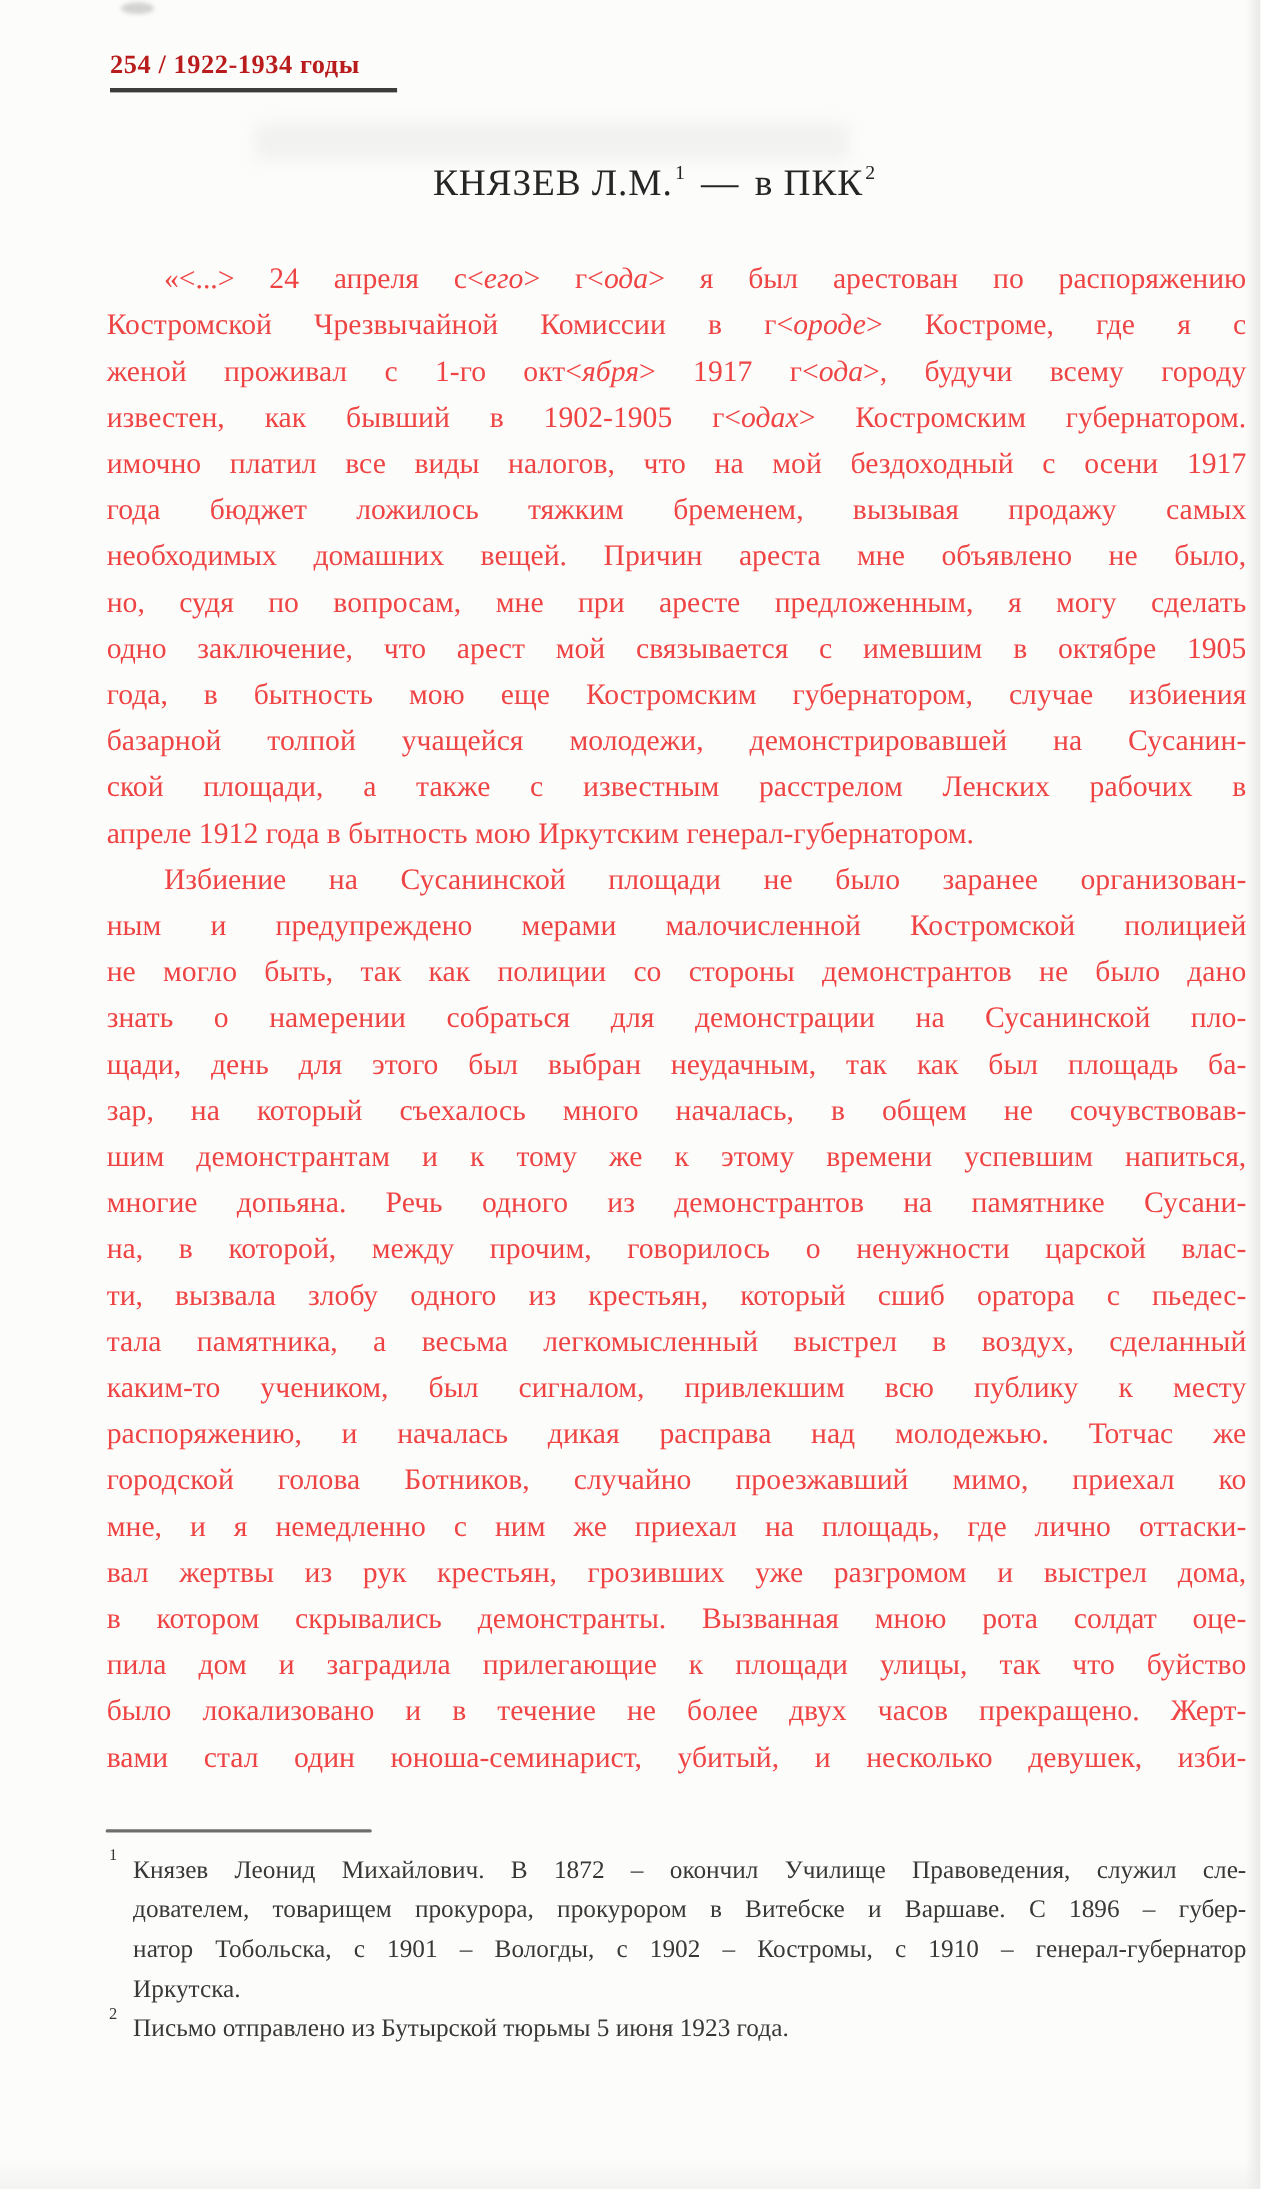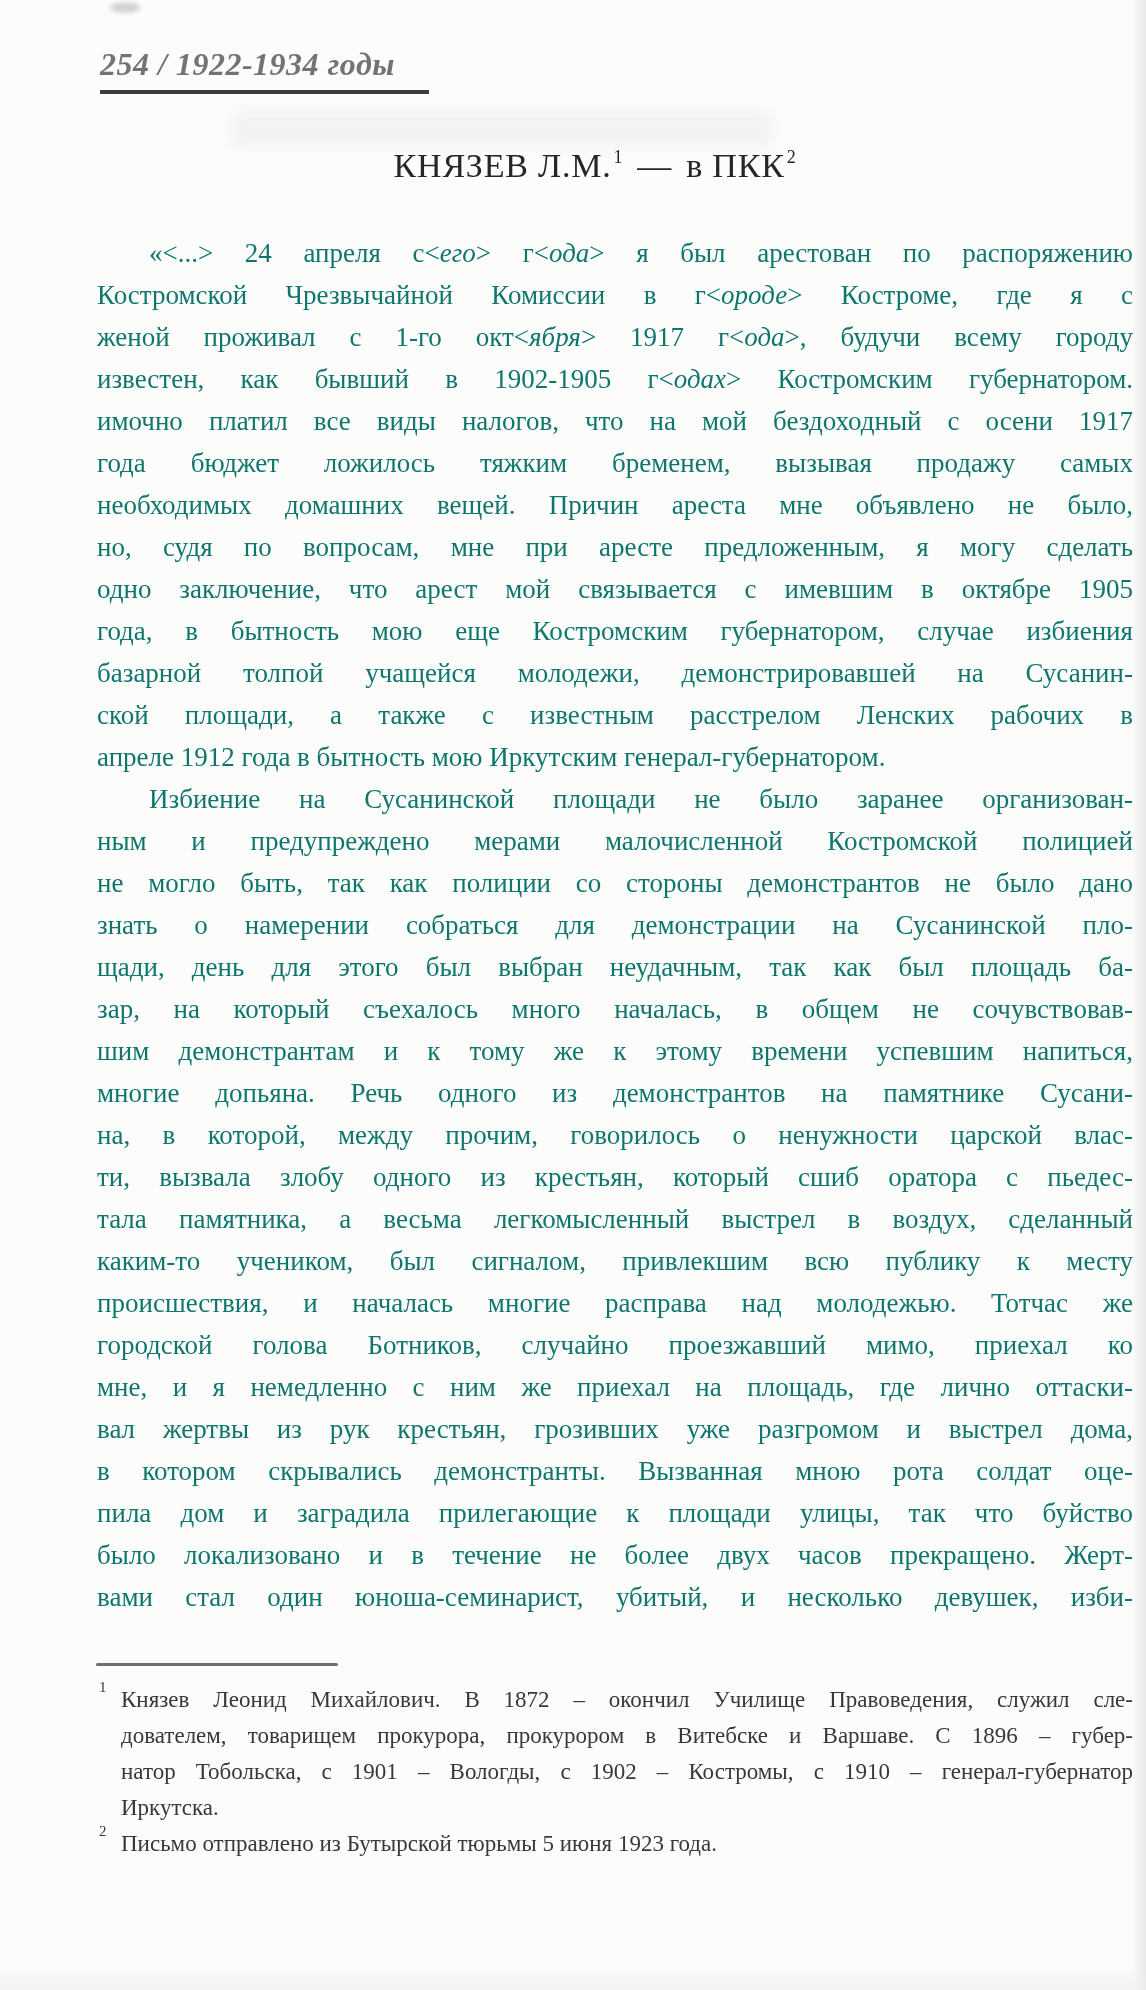--- a/index.html
+++ b/index.html
@@ -28,38 +28,38 @@
     position: absolute; left: 110px; top: 2px; width: 30px; height: 11px;
     background: #c9c9c7; border-radius: 50%; filter: blur(2px); opacity: .8;
   }
   .ghost-band {
     position: absolute; left: 232px; top: 112px; width: 540px; height: 34px;
     background: #ebebea; filter: blur(7px); opacity: .6;
   }
 
   .running-header {
     position: absolute; left: 100px; top: 46px;
-    font-size: 32px; font-weight: bold; font-style: italic;
-    letter-spacing: .5px; color: #737373;
+    font-size: 24px; font-weight: bold; 
+    letter-spacing: .5px; color: #b91c1c;
     border-bottom: 4px solid #3c3c3c;
     padding: 0 34px 7px 0;
   }
 
   .title {
     position: absolute; left: 97px; top: 124px; width: 996px;
     text-align: center;
     font-size: 34px; font-weight: normal; letter-spacing: .8px;
     color: #262626; white-space: nowrap;
   }
   .title sup { font-size: 18px; vertical-align: 14px; margin-left: 2px; }
   .title .title-dash { margin: 0 14px; }
 
   .letter-body {
     position: absolute; left: 97px; top: 232px; width: 1036px;
-    font-size: 27px; line-height: 42px; color: #0f766e;
+    font-size: 27px; line-height: 42px; color: #ef4444;
   }
   .line { text-align: justify; text-align-last: justify; }
   .line.first { text-indent: 52px; }
   .line.last { text-align-last: left; }
   .line i { font-style: italic; }
 
   .footnote-rule {
     position: absolute; left: 96px; top: 1663px; width: 242px; height: 3px;
     background: #6e6e6e; border-radius: 2px;
   }
@@ -108,21 +108,21 @@
       <div class="line">не могло быть, так как полиции со стороны демонстрантов не было дано</div>
       <div class="line">знать о намерении собраться для демонстрации на Сусанинской пло-</div>
       <div class="line">щади, день для этого был выбран неудачным, так как был площадь ба-</div>
       <div class="line">зар, на который съехалось много началась, в общем не сочувствовав-</div>
       <div class="line">шим демонстрантам и к тому же к этому времени успевшим напиться,</div>
       <div class="line">многие допьяна. Речь одного из демонстрантов на памятнике Сусани-</div>
       <div class="line">на, в которой, между прочим, говорилось о ненужности царской влас-</div>
       <div class="line">ти, вызвала злобу одного из крестьян, который сшиб оратора с пьедес-</div>
       <div class="line">тала памятника, а весьма легкомысленный выстрел в воздух, сделанный</div>
       <div class="line">каким-то учеником, был сигналом, привлекшим всю публику к месту</div>
-      <div class="line">происшествия, и началась многие расправа над молодежью. Тотчас же</div>
+      <div class="line">распоряжению, и началась дикая расправа над молодежью. Тотчас же</div>
       <div class="line">городской голова Ботников, случайно проезжавший мимо, приехал ко</div>
       <div class="line">мне, и я немедленно с ним же приехал на площадь, где лично оттаски-</div>
       <div class="line">вал жертвы из рук крестьян, грозивших уже разгромом и выстрел дома,</div>
       <div class="line">в котором скрывались демонстранты. Вызванная мною рота солдат оце-</div>
       <div class="line">пила дом и заградила прилегающие к площади улицы, так что буйство</div>
       <div class="line">было локализовано и в течение не более двух часов прекращено. Жерт-</div>
       <div class="line">вами стал один юноша-семинарист, убитый, и несколько девушек, изби-</div>
     </div>
 
   <div class="footnote-rule"></div>

